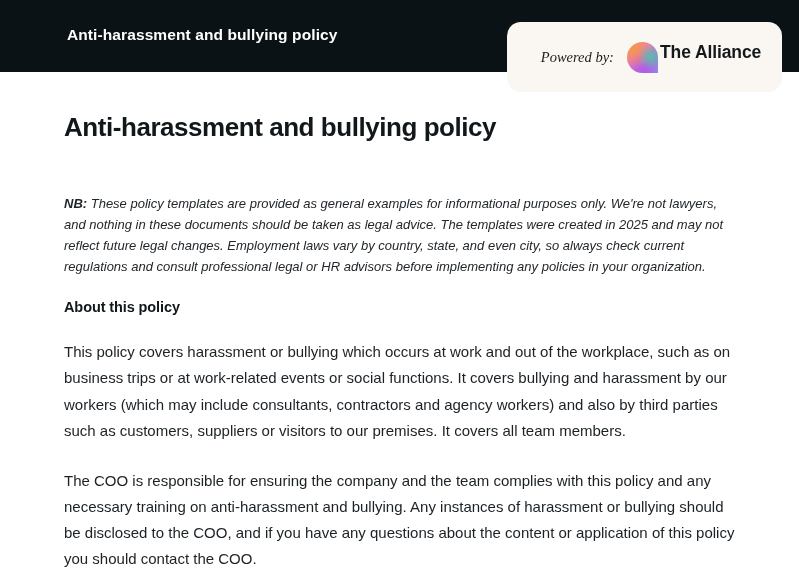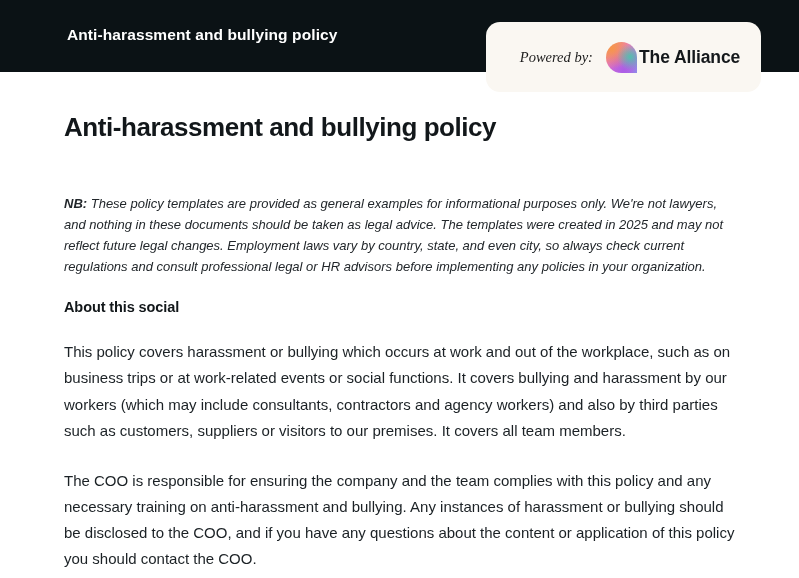--- a/index.html
+++ b/index.html
@@ -38,21 +38,21 @@
     font-size: 15.5px;
     font-weight: 600;
     letter-spacing: 0.1px;
     color: #ffffff;
     white-space: nowrap;
   }
 
   
   .powered-badge {
     position: absolute;
-    left: 486px;
+    left: 507px;
     top: 22px;
     width: 275px;
     height: 70px;
     background: #faf7f2;
     border-radius: 14px;
     display: flex;
     align-items: center;
     justify-content: center;
     gap: 13px;
     z-index: 2;
@@ -62,21 +62,20 @@
   .powered-label {
     font-family: "Liberation Serif", serif;
     font-style: italic;
     font-size: 14.5px;
     color: #1b1b1b;
     white-space: nowrap;
   }
 
   .brand-lockup {
     display: flex;
-    align-items: center;
     gap: 2px;
   }
 
   .brand-mark {
     width: 31px;
     height: 31px;
     border-radius: 50% 50% 0 50%;
     background:
       radial-gradient(circle at 78% 48%, rgba(72,200,168,0.92) 0%, rgba(72,200,168,0.0) 46%),
       radial-gradient(circle at 20% 22%, rgba(246,150,74,0.98) 0%, rgba(246,150,74,0.0) 58%),
@@ -158,20 +157,20 @@
   </div>
 
   <div class="doc">
 
     <h1 class="doc-title">Anti-harassment and bullying policy</h1>
 
     <p class="disclaimer">
       <span class="nb">NB:</span><span> These policy templates are provided as general examples for informational purposes only. We're not lawyers, and nothing in these documents should be taken as legal advice. The templates were created in 2025 and may not reflect future legal changes. Employment laws vary by country, state, and even city, so always check current regulations and consult professional legal or HR advisors before implementing any policies in your organization.</span>
     </p>
 
-    <h2 class="section-head">About this social</h2>
+    <h2 class="section-head">About this policy</h2>
 
     <p class="para">This policy covers harassment or bullying which occurs at work and out of the workplace, such as on business trips or at work-related events or social functions. It covers bullying and harassment by our workers (which may include consultants, contractors and agency workers) and also by third parties such as customers, suppliers or visitors to our premises. It covers all team members.</p>
 
     <p class="para second">The COO is responsible for ensuring the company and the team complies with this policy and any necessary training on anti-harassment and bullying. Any instances of harassment or bullying should be disclosed to the COO, and if you have any questions about the content or application of this policy you should contact the COO.</p>
 
   </div>
 </div>
 
 </body></html>

